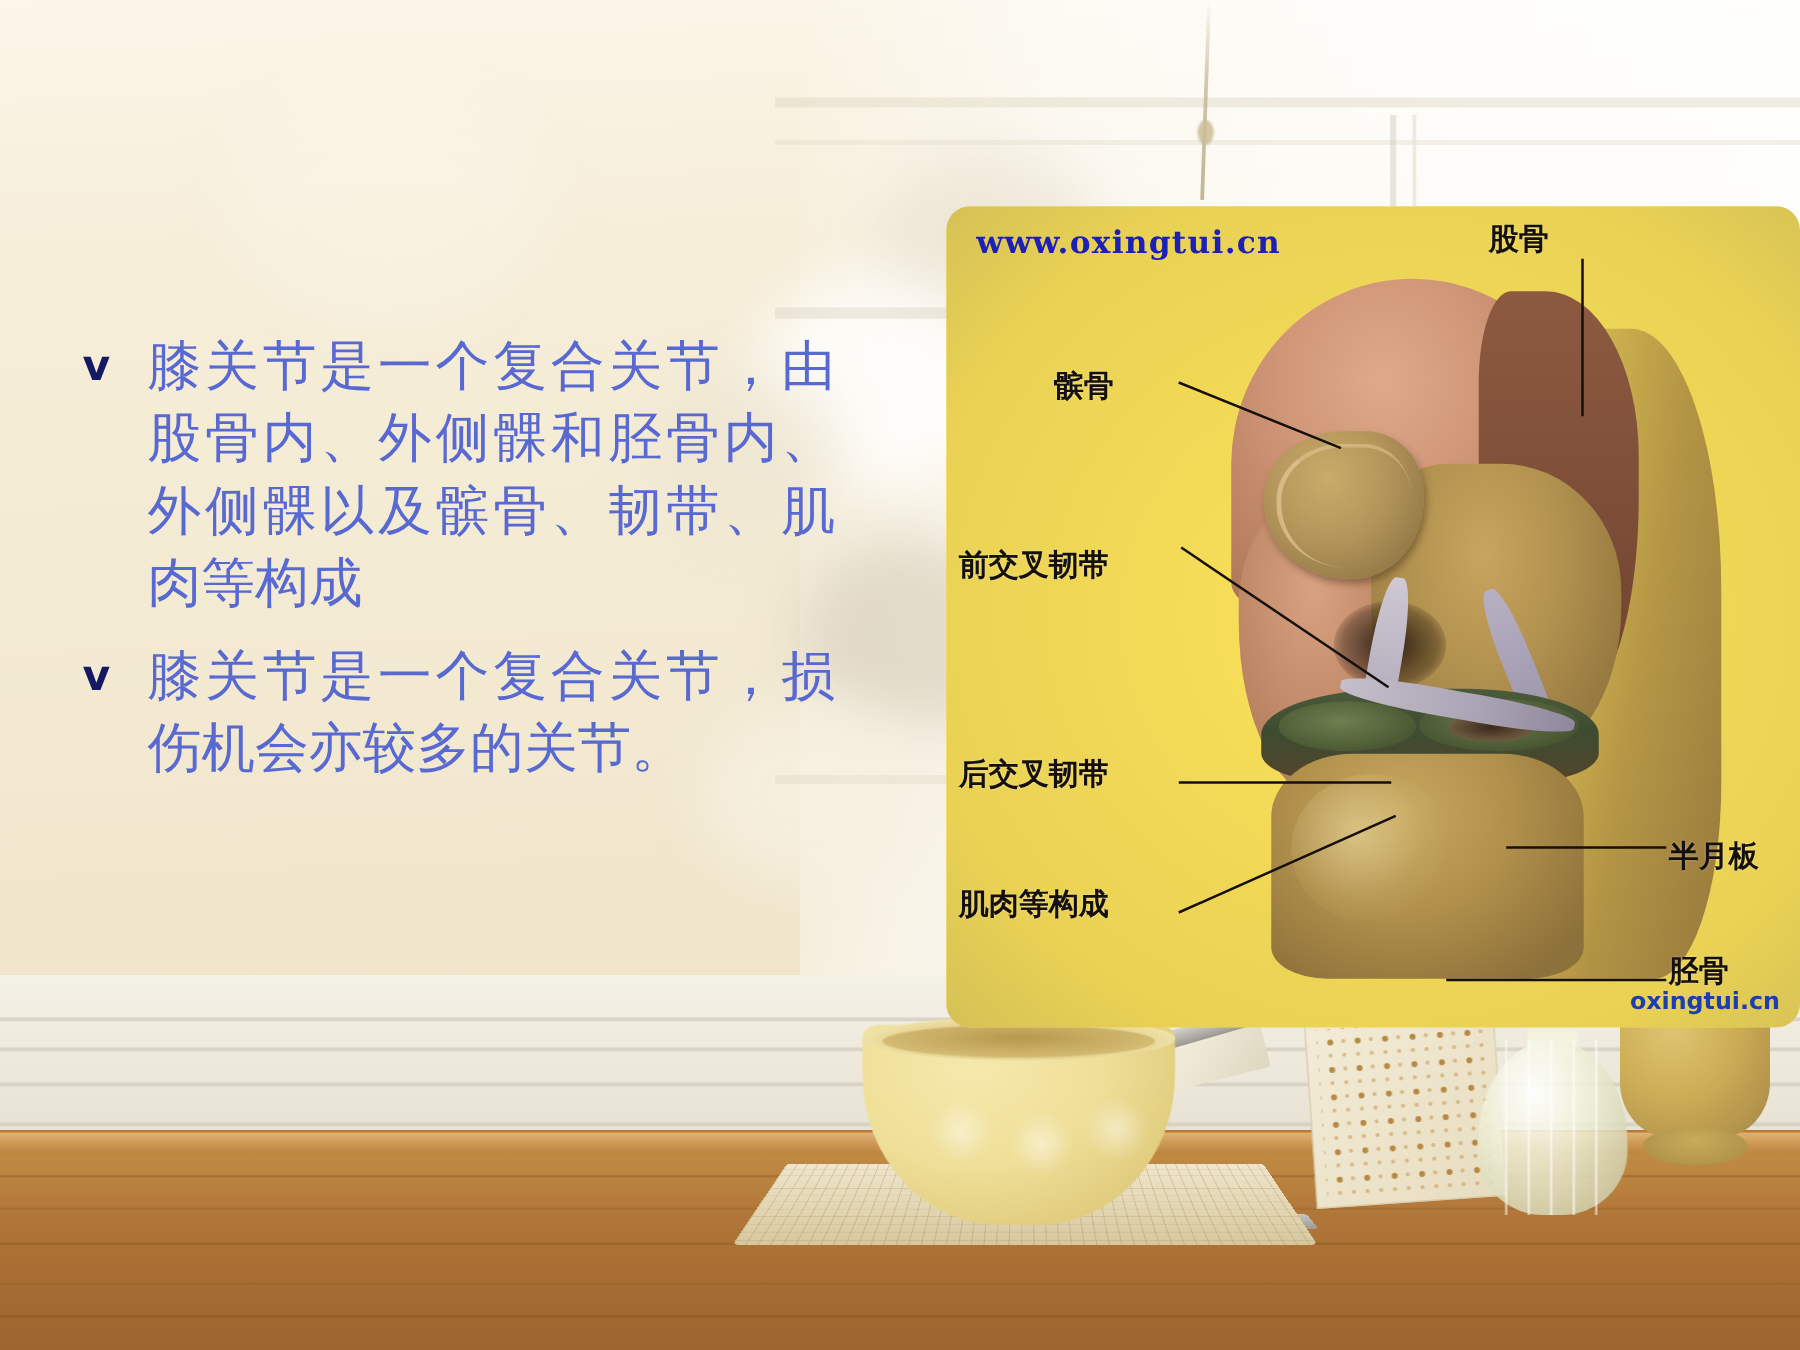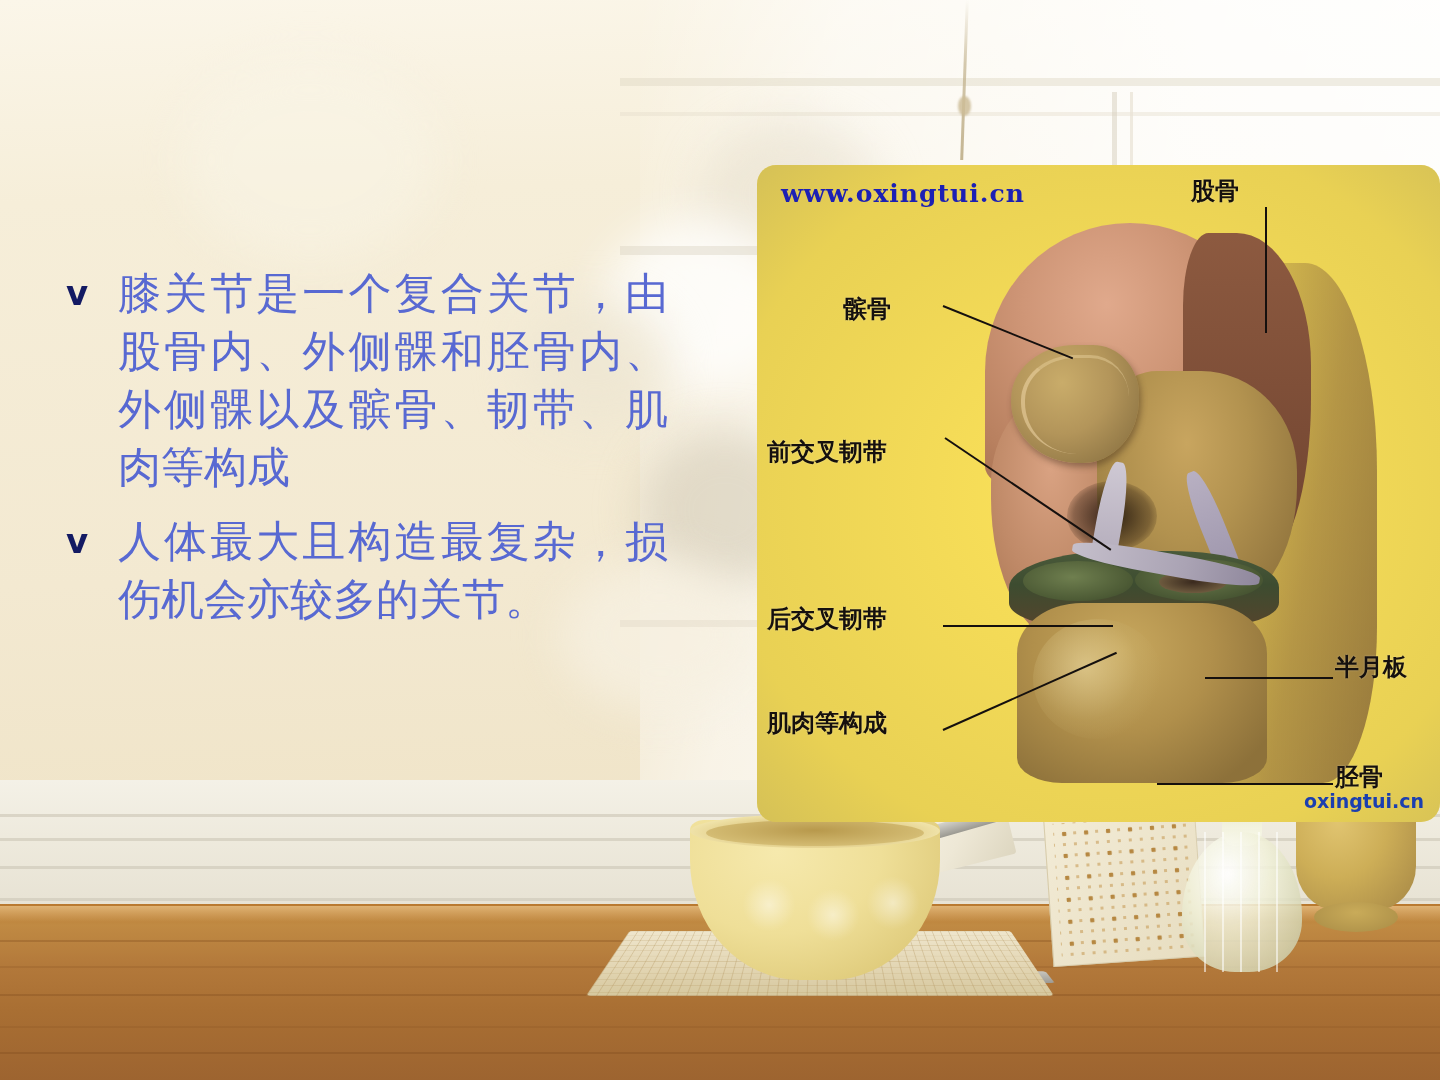--- a/index.html
+++ b/index.html
@@ -461,21 +461,21 @@
   </div>
 
 
   <div class="body">
     <div class="bullet">
       <div class="bullet-marker">v</div>
       <div class="bullet-text">膝关节是一个复合关节，由股骨内、外侧髁和胫骨内、外侧髁以及髌骨、韧带、肌肉等构成</div>
     </div>
     <div class="bullet">
       <div class="bullet-marker">v</div>
-      <div class="bullet-text">人体最大且构造最复杂，损伤机会亦较多的关节。</div>
+      <div class="bullet-text">膝关节是一个复合关节，损伤机会亦较多的关节。</div>
     </div>
   </div>
 
   <div class="anat">
     <div class="anat-vign"></div>
 
     <div class="knee">
       <div class="knee-shadow"></div>
       <div class="femur-shaft"></div>
       <div class="femur-dark"></div>
@@ -504,17 +504,17 @@
     <div class="lead" style="left:400px; top:618px; width:176px;"></div>
 
     <div class="wm-top">www.oxingtui.cn</div>
     <div class="wm-bot">oxingtui.cn</div>
 
     <div class="lab" style="left:434px; top:10px;">股骨</div>
     <div class="lab" style="left:86px;  top:128px;">髌骨</div>
     <div class="lab" style="left:10px;  top:248px;margin-top:23px;">前交叉韧带</div>
     <div class="lab" style="left:10px;  top:438px;">后交叉韧带</div>
     <div class="lab" style="left:10px;  top:542px;">肌肉等构成</div>
-    <div class="lab" style="left:578px; top:486px;text-align:right;">半月板</div>
+    <div class="lab" style="left:578px; top:504px;text-align:right;">半月板</div>
     <div class="lab" style="left:578px; top:596px;">胫骨</div>
   </div>
 
 </div>
 
 </body></html>

